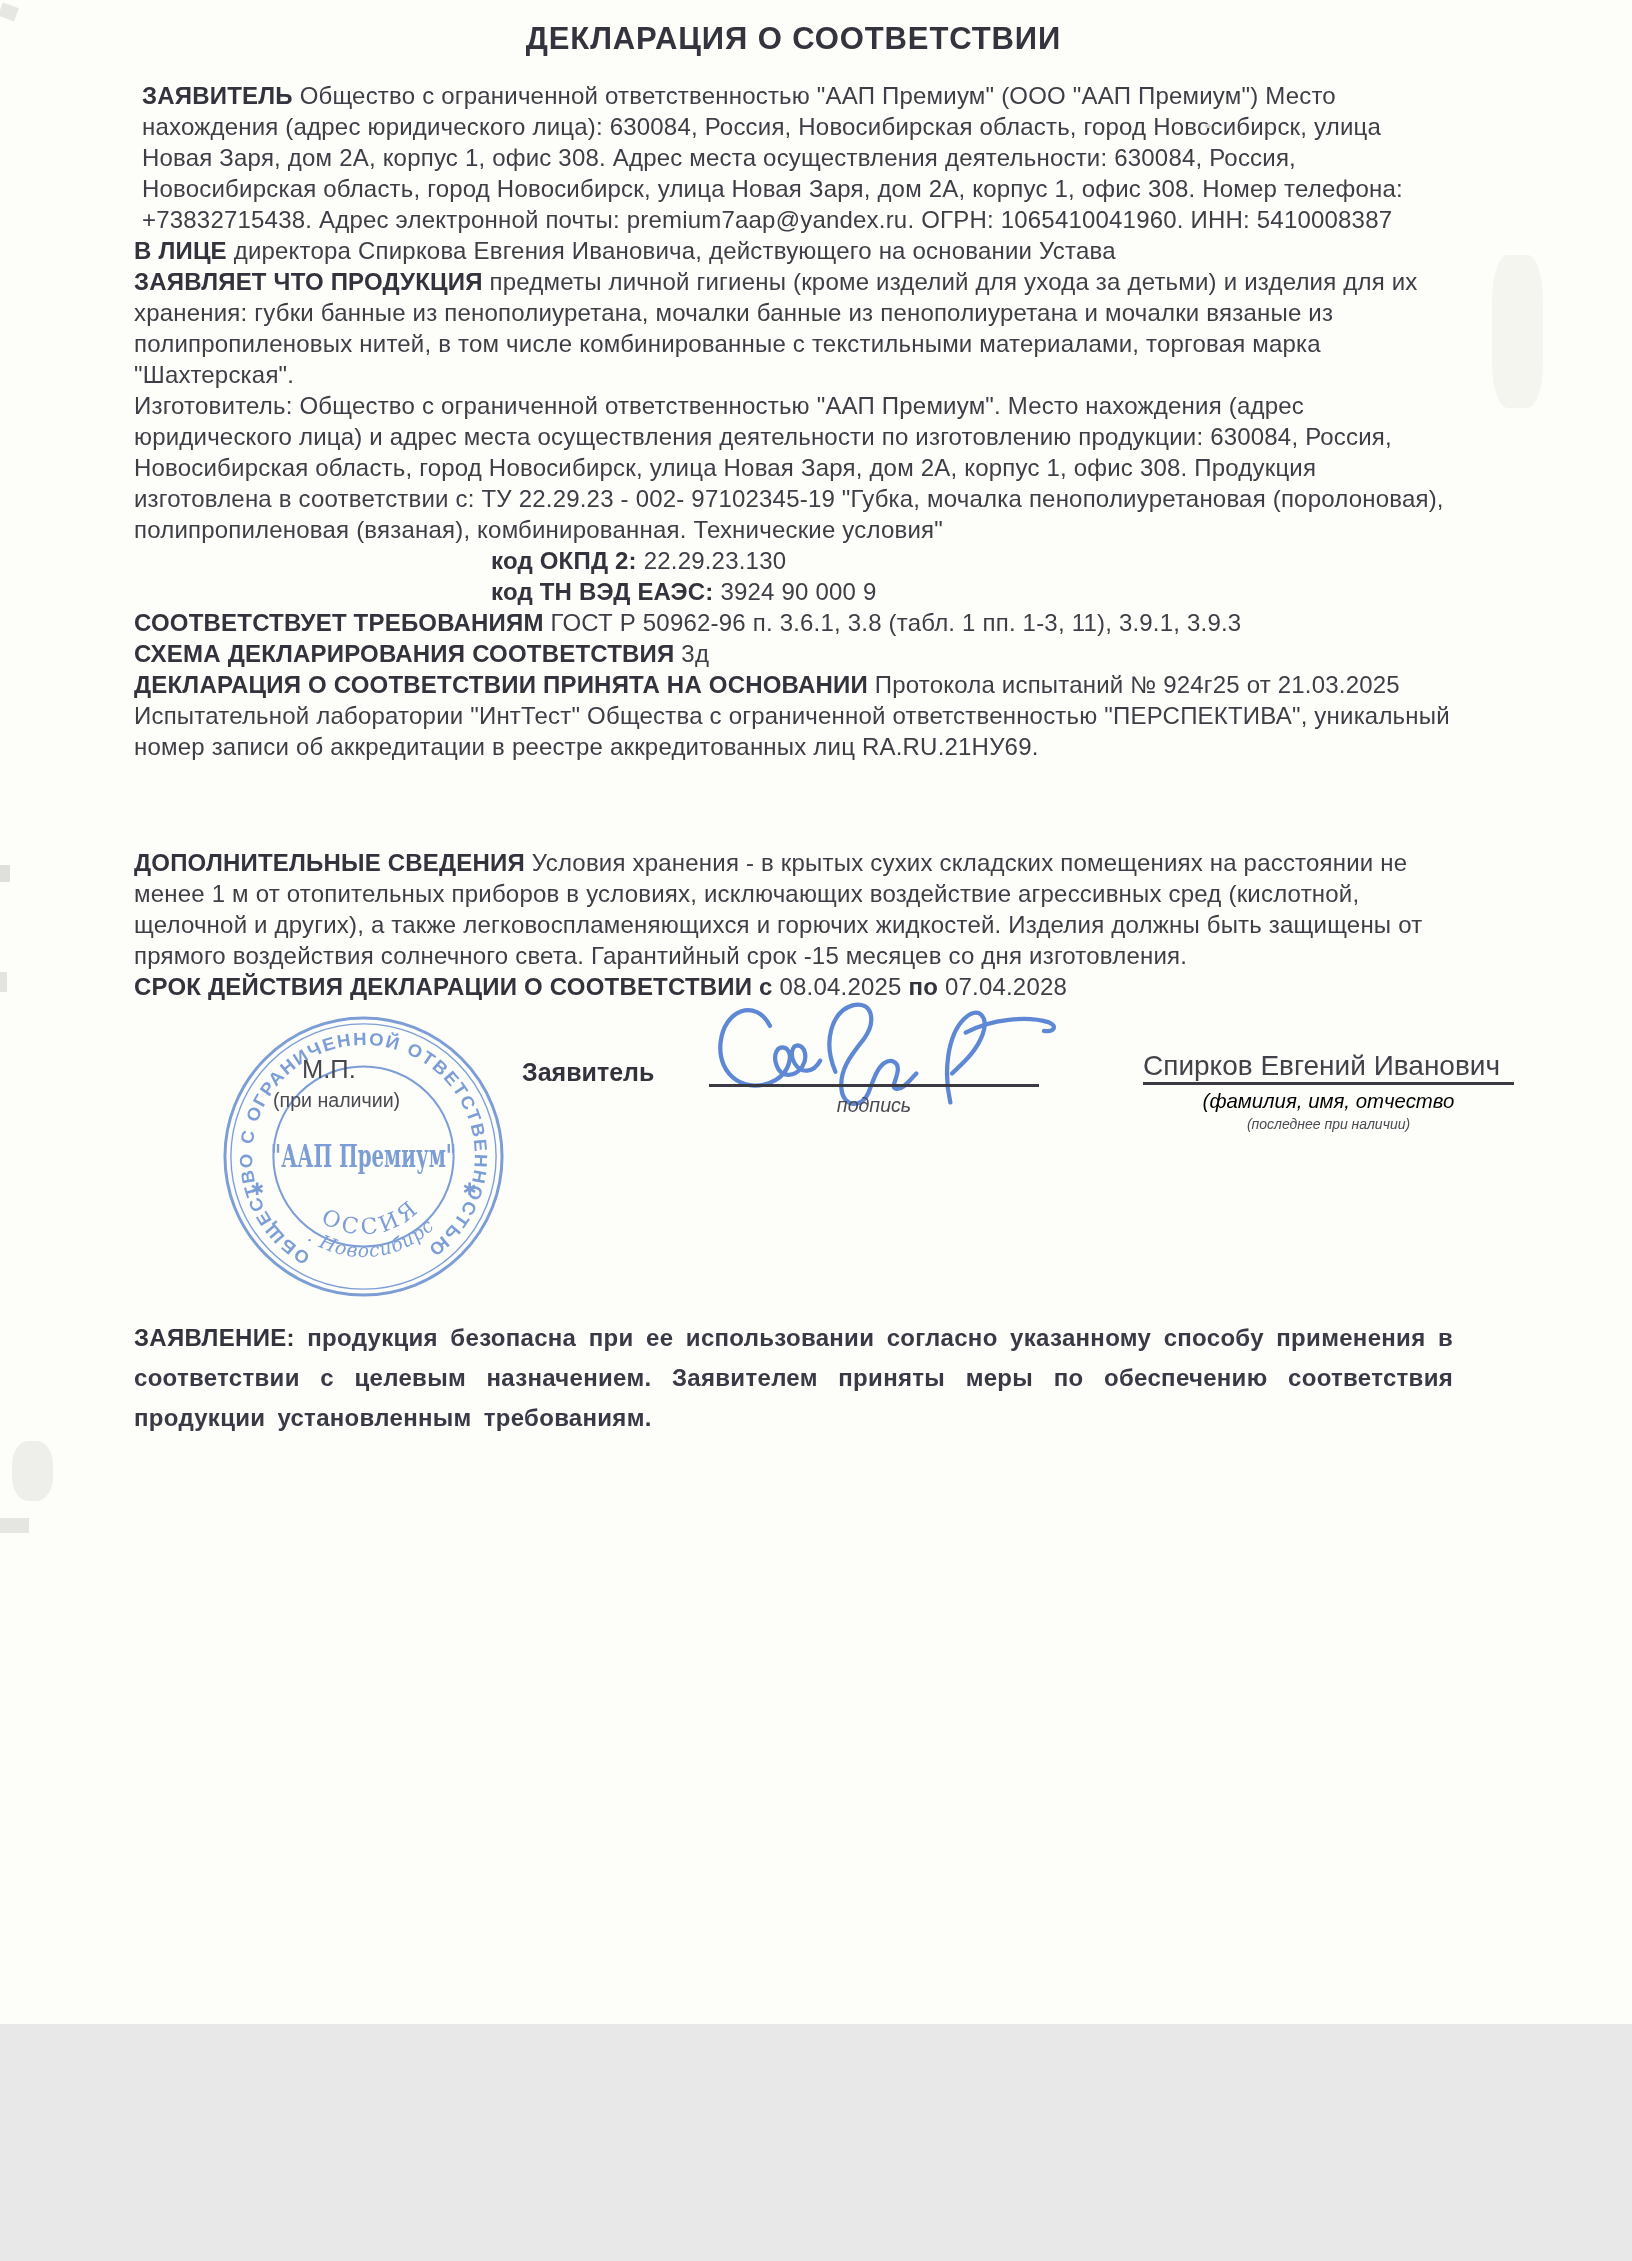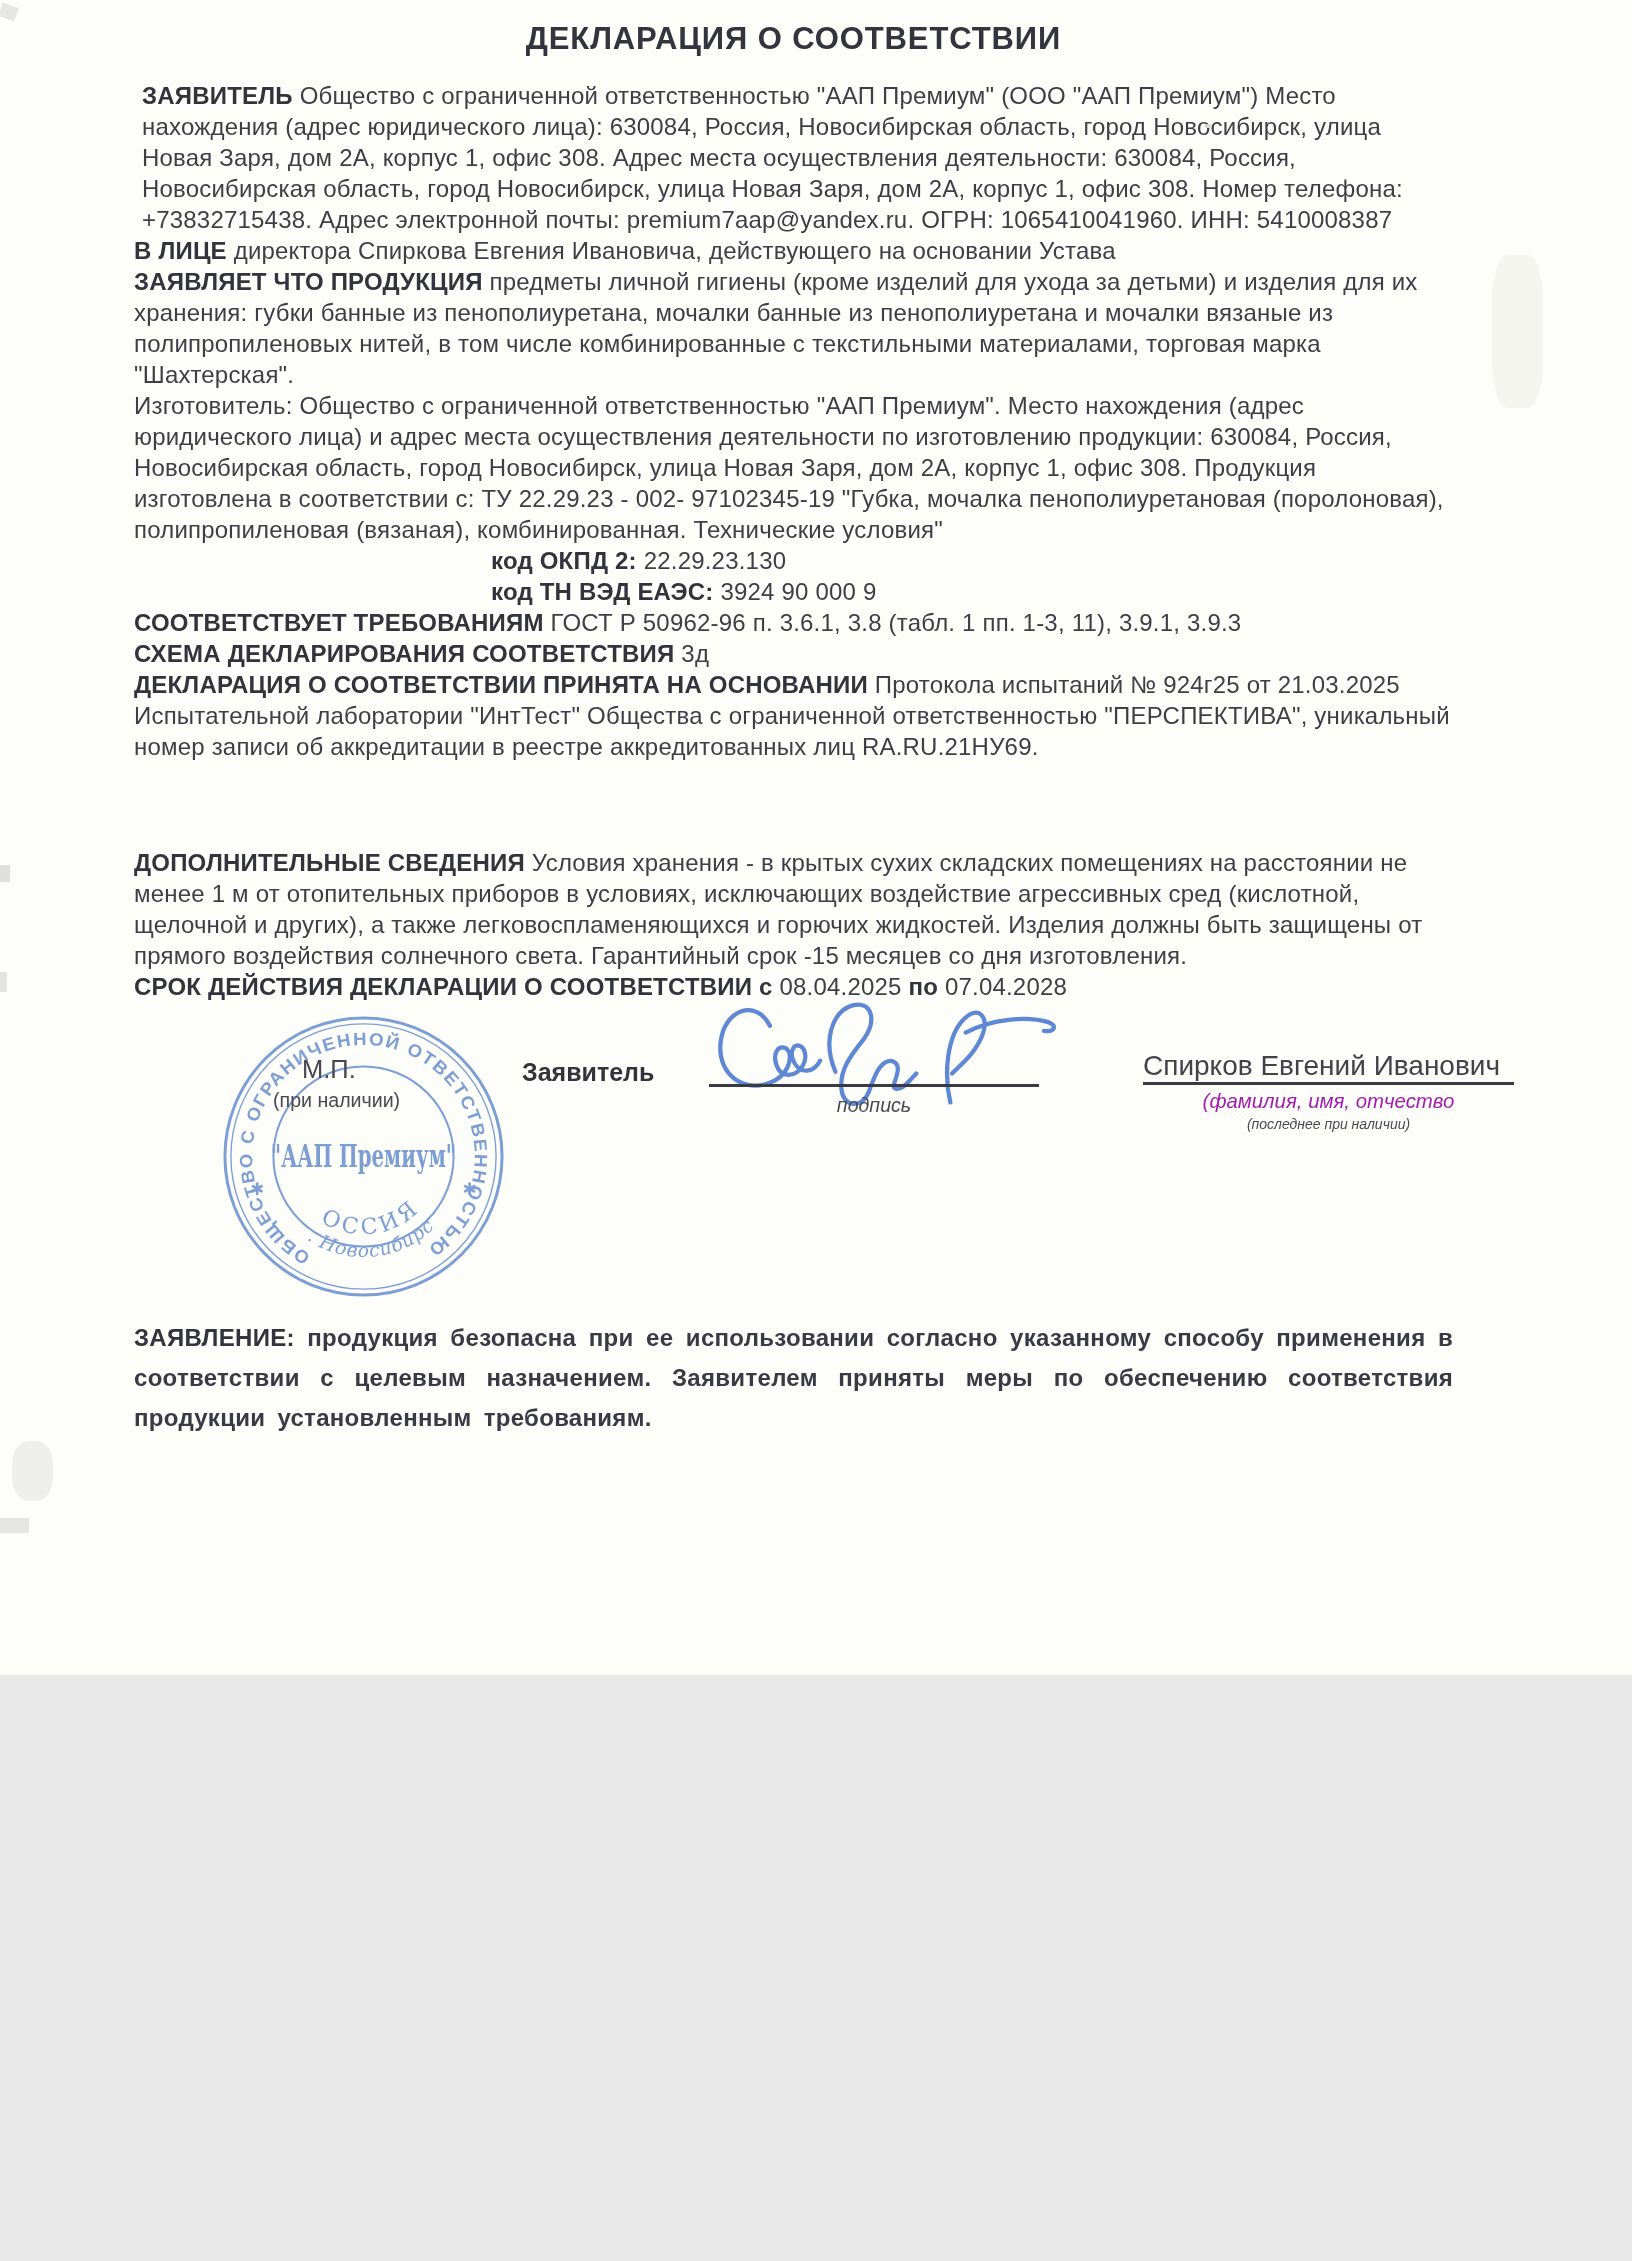--- a/index.html
+++ b/index.html
@@ -1,18 +1,18 @@
 <!DOCTYPE html>
 <html lang="ru" style="font-size:13.6px"><head>
 <meta charset="utf-8">
 <style>
   html,body{margin:0;padding:0;background:#e8e8e8;}
   .page{
     position:relative;
-    width:1632px;height:1675px;
+    width:1632px;height:2024px;
     background:#fdfdf9;
     overflow:hidden;
     font-family:"Liberation Sans",sans-serif;
     color:#3e3e47;
   }
   .content{padding:18.7px 179px 0 134px;}
   .t1{
     text-align:center;font-size:31px;line-height:39px;font-weight:bold;
     color:#34343e;letter-spacing:0.9px;margin:0;
   }
@@ -29,21 +29,21 @@
   .sig-block .abs{position:absolute;white-space:nowrap;}
   .mp{left:168px;top:53px;font-size:25.5px;color:#46464e;}
   .mp-note{left:139px;top:87px;font-size:19.6px;color:#4a4a52;}
   .applicant-role{left:388px;top:56px;font-size:25px;font-weight:bold;color:#33333d;}
   .sigline{left:575px;top:82px;width:330px;border-top:3.4px solid #3a3a42;}
   .sig-caption{left:575px;top:92px;width:330px;text-align:center;
     font-size:19.6px;font-style:italic;color:#4a4a52;}
   .fio-line{left:1009px;top:80px;width:371px;border-top:3.4px solid #3a3a42;}
   .fio-name{left:1009px;top:48px;width:371px;text-align:left;font-size:28px;color:#42424b;}
   .fio-note1{left:1009px;top:88px;width:371px;text-align:center;
-    font-size:20.4px;font-style:italic;color:#a21caf;}
+    font-size:20.4px;font-style:italic;color:#000000;}
   .fio-note2{left:1009px;top:114px;width:371px;text-align:center;
     font-size:14px;font-style:italic;color:#4a4a52;}
   .stamp-svg{left:85px;top:10.2px;}
   .sig-svg{left:561px;top:-6.8px;}
   .statement{
     font-weight:bold;color:#3a3a46;line-height:40px;
     text-align:justify;word-spacing:5.1px;letter-spacing:0.3px;
   }
   
   .art{position:absolute;pointer-events:none;}

